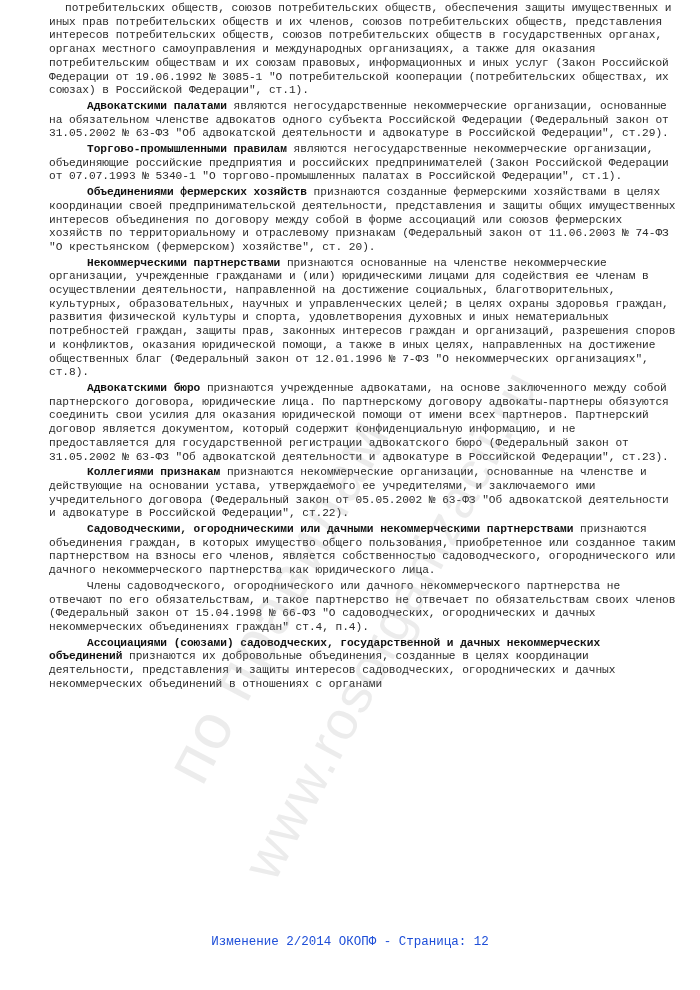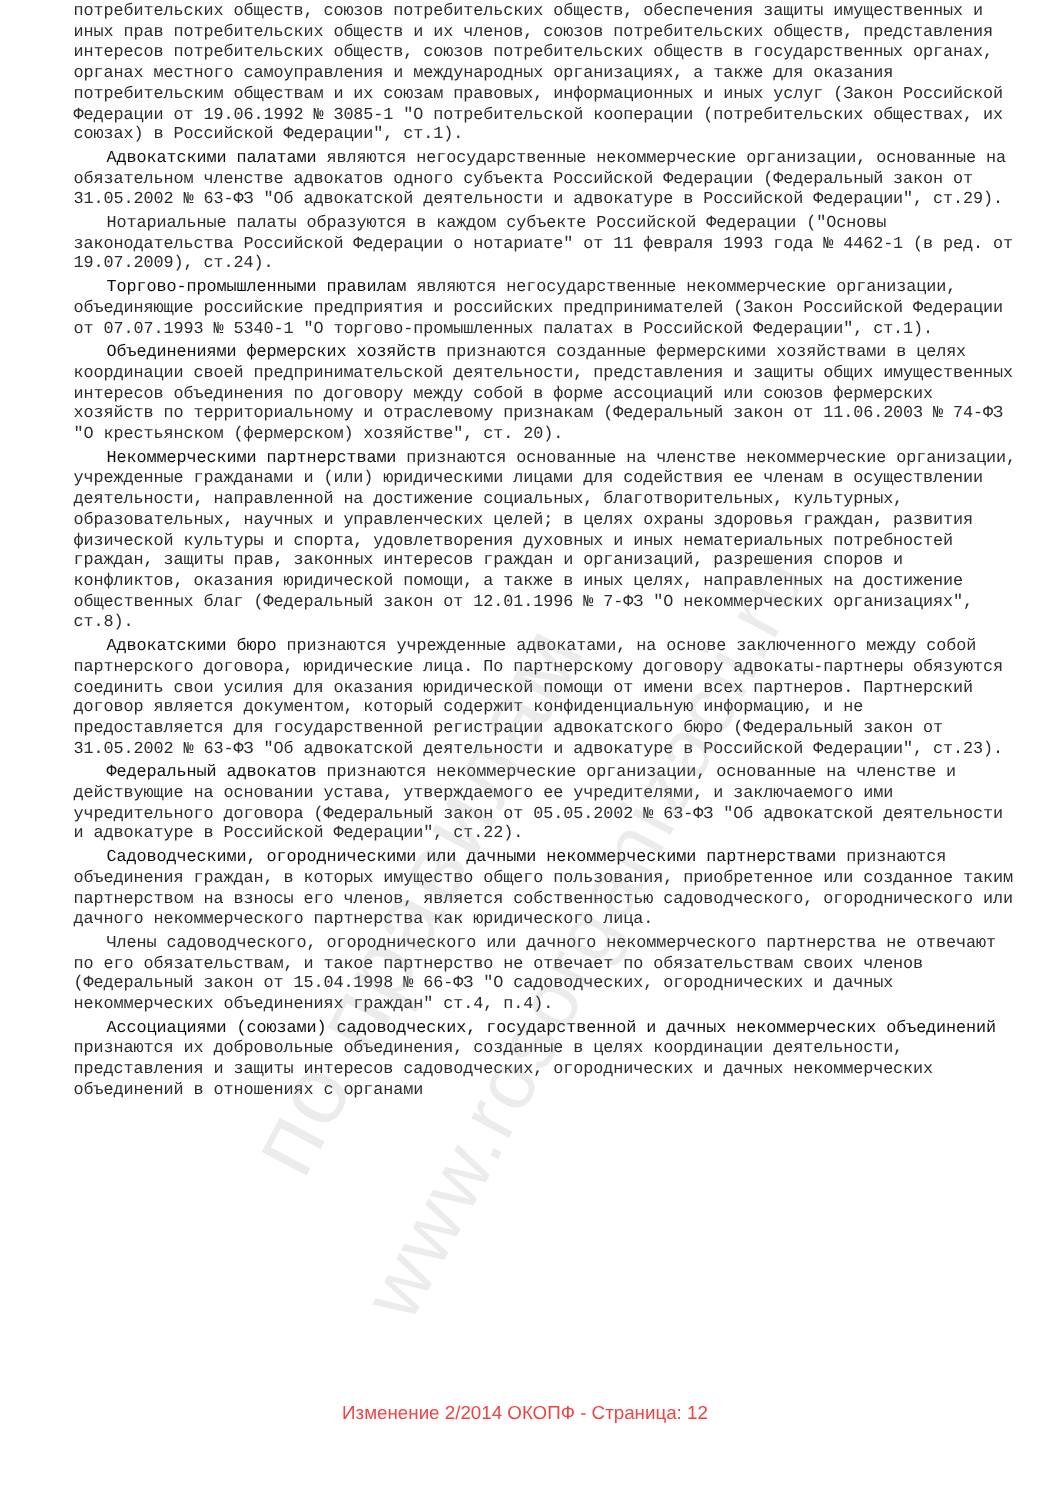--- a/index.html
+++ b/index.html
@@ -6,45 +6,44 @@
   body { width: 700px; height: 990px; position: relative; overflow: hidden; }
   .page { position: absolute; left: 0; top: 0; width: 700px; height: 913px; background: #fff; }
   .content {
     position: absolute; left: 49px; top: 2px; width: 630px;
     font-family: "Liberation Mono", "DejaVu Sans Mono", monospace;
     font-size: 11.2px; line-height: 13.7px; color: #2b2b2b;
     letter-spacing: -0.05px;
   }
   .content p { margin: 0 0 2px 0; text-indent: 0; text-align: left; }
   .content p.indent { text-indent: 22px; }
-  .content b { font-weight: normal; color: #111; }
+  .content b { font-weight: bold; color: #111; margin-left: 16px; }
   .footer {
     position: absolute; left: 0; width: 700px; top: 935px; text-align: center;
-    font-family: Liberation Sans, sans-serif; font-size: 12.5px; color: #ef4444;
+    font-family: Liberation Mono, monospace; font-size: 12.5px; color: #1d4ed8;
   }
   .watermark {
     position: absolute; pointer-events: none;
     font-family: "Liberation Sans", "DejaVu Sans", sans-serif;
     font-size: 64px; color: rgba(150,150,150,0.18); font-weight: normal;
     transform-origin: left top; white-space: nowrap; letter-spacing: 2px;
   }
 </style>
 </head>
 <body>
 
 <div class="page">
   <div class="content">
     <p><b></b><span>потребительских обществ, союзов потребительских обществ, обеспечения защиты имущественных и иных прав потребительских обществ и их членов, союзов потребительских обществ, представления интересов потребительских обществ, союзов потребительских обществ в государственных органах, органах местного самоуправления и международных организациях, а также для оказания потребительским обществам и их союзам правовых, информационных и иных услуг (Закон Российской Федерации от 19.06.1992 № 3085-1 "О потребительской кооперации (потребительских обществах, их союзах) в Российской Федерации", ст.1).</span></p>
     <p class="indent"><b>Адвокатскими палатами</b><span> являются негосударственные некоммерческие организации, основанные на обязательном членстве адвокатов одного субъекта Российской Федерации (Федеральный закон от 31.05.2002 № 63-ФЗ "Об адвокатской деятельности и адвокатуре в Российской Федерации", ст.29).</span></p>
-    <p class="indent"><b></b><span>Нотариальные палаты образуются в каждом субъекте Российской Федерации ("Основы законодательства Российской Федерации о нотариате" от 11 февраля 1993 года № 4462-1 (в ред. от 19.07.2009), ст.24).</span></p>
     <p class="indent"><b>Торгово-промышленными правилам</b><span> являются негосударственные некоммерческие организации, объединяющие российские предприятия и российских предпринимателей (Закон Российской Федерации от 07.07.1993 № 5340-1 "О торгово-промышленных палатах в Российской Федерации", ст.1).</span></p>
     <p class="indent"><b>Объединениями фермерских хозяйств</b><span> признаются созданные фермерскими хозяйствами в целях координации своей предпринимательской деятельности, представления и защиты общих имущественных интересов объединения по договору между собой в форме ассоциаций или союзов фермерских хозяйств по территориальному и отраслевому признакам (Федеральный закон от 11.06.2003 № 74-ФЗ "О крестьянском (фермерском) хозяйстве", ст. 20).</span></p>
     <p class="indent"><b>Некоммерческими партнерствами</b><span> признаются основанные на членстве некоммерческие организации, учрежденные гражданами и (или) юридическими лицами для содействия ее членам в осуществлении деятельности, направленной на достижение социальных, благотворительных, культурных, образовательных, научных и управленческих целей; в целях охраны здоровья граждан, развития физической культуры и спорта, удовлетворения духовных и иных нематериальных потребностей граждан, защиты прав, законных интересов граждан и организаций, разрешения споров и конфликтов, оказания юридической помощи, а также в иных целях, направленных на достижение общественных благ (Федеральный закон от 12.01.1996 № 7-ФЗ "О некоммерческих организациях", ст.8).</span></p>
     <p class="indent"><b>Адвокатскими бюро</b><span> признаются учрежденные адвокатами, на основе заключенного между собой партнерского договора, юридические лица. По партнерскому договору адвокаты-партнеры обязуются соединить свои усилия для оказания юридической помощи от имени всех партнеров. Партнерский договор является документом, который содержит конфиденциальную информацию, и не предоставляется для государственной регистрации адвокатского бюро (Федеральный закон от 31.05.2002 № 63-ФЗ "Об адвокатской деятельности и адвокатуре в Российской Федерации", ст.23).</span></p>
-    <p class="indent"><b>Федеральный адвокатов</b><span> признаются некоммерческие организации, основанные на членстве и действующие на основании устава, утверждаемого ее учредителями, и заключаемого ими учредительного договора (Федеральный закон от 05.05.2002 № 63-ФЗ "Об адвокатской деятельности и адвокатуре в Российской Федерации", ст.22).</span></p>
+    <p class="indent"><b>Коллегиями признакам</b><span> признаются некоммерческие организации, основанные на членстве и действующие на основании устава, утверждаемого ее учредителями, и заключаемого ими учредительного договора (Федеральный закон от 05.05.2002 № 63-ФЗ "Об адвокатской деятельности и адвокатуре в Российской Федерации", ст.22).</span></p>
     <p class="indent"><b>Садоводческими, огородническими или дачными некоммерческими партнерствами</b><span> признаются объединения граждан, в которых имущество общего пользования, приобретенное или созданное таким партнерством на взносы его членов, является собственностью садоводческого, огороднического или дачного некоммерческого партнерства как юридического лица.</span></p>
     <p class="indent"><b></b><span>Члены садоводческого, огороднического или дачного некоммерческого партнерства не отвечают по его обязательствам, и такое партнерство не отвечает по обязательствам своих членов (Федеральный закон от 15.04.1998 № 66-ФЗ "О садоводческих, огороднических и дачных некоммерческих объединениях граждан" ст.4, п.4).</span></p>
     <p class="indent"><b>Ассоциациями (союзами) садоводческих, государственной и дачных некоммерческих объединений</b><span> признаются их добровольные объединения, созданные в целях координации деятельности, представления и защиты интересов садоводческих, огороднических и дачных некоммерческих объединений в отношениях с органами</span></p>
   </div>
 
   <div class="watermark" style="left:150px; top:760px; transform: rotate(-62deg);">по правилам</div>
   <div class="watermark" style="left:230px; top:860px; transform: rotate(-62deg); font-size:54px;">www.rosorganizacii.ru</div>
 
   <div class="footer">Изменение 2/2014 ОКОПФ - Страница: 12</div>
 </div>

